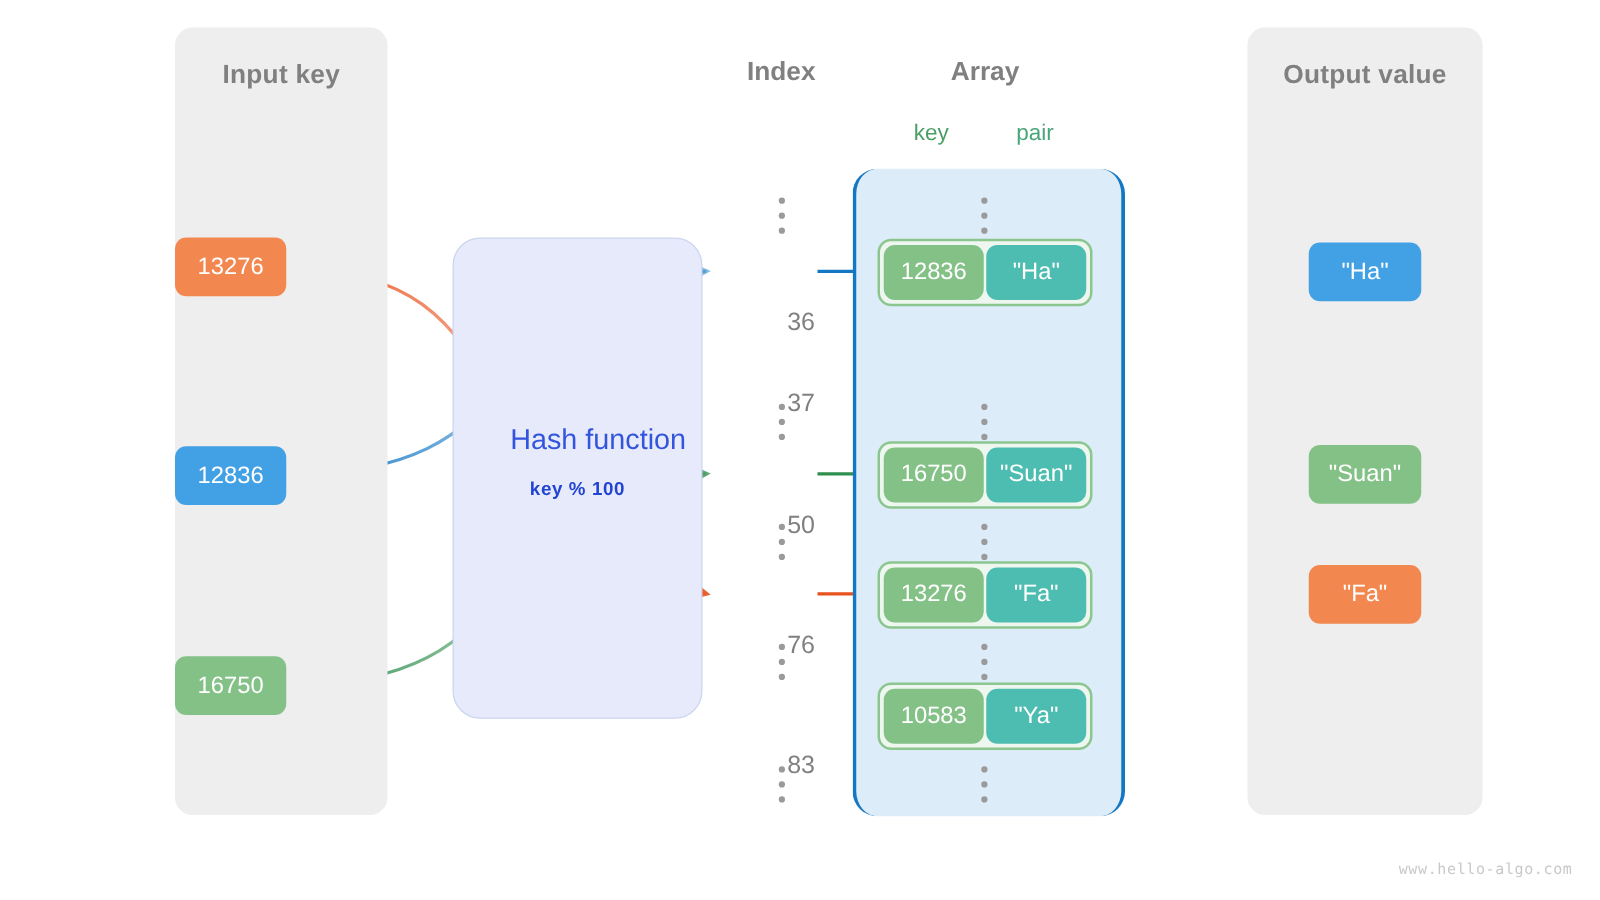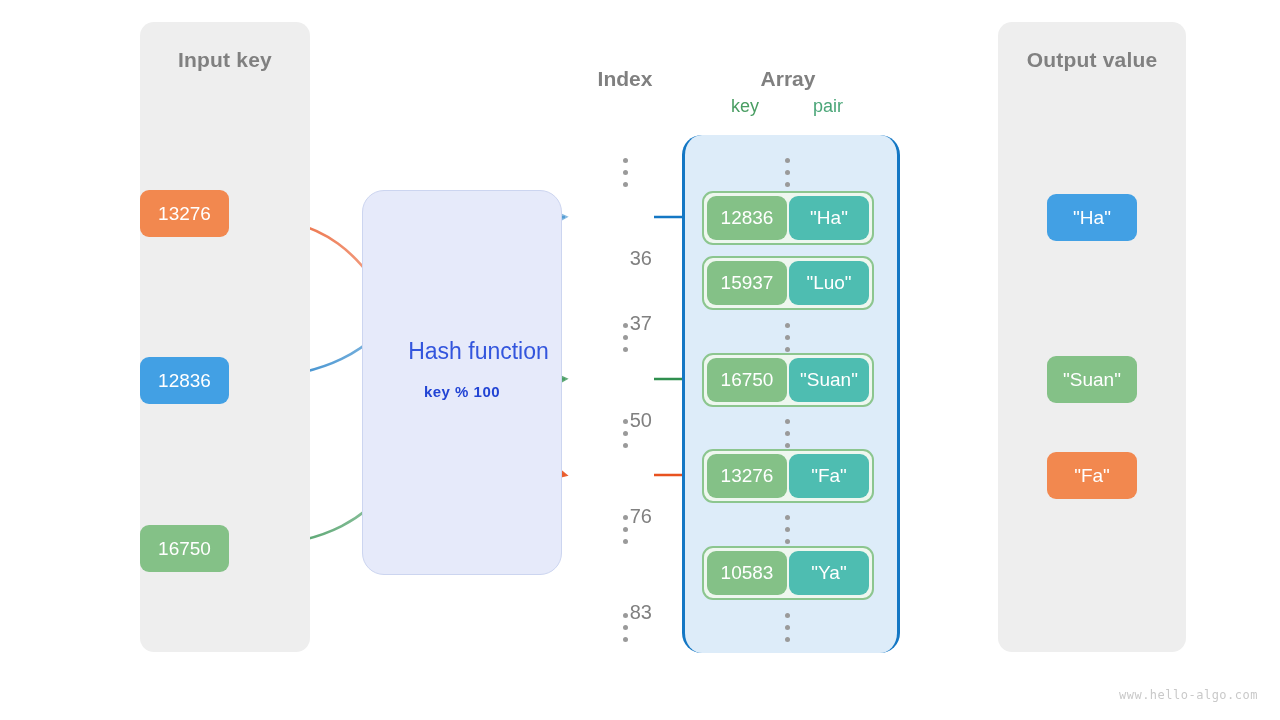--- a/index.html
+++ b/index.html
@@ -90,21 +90,20 @@
   .out-pill { left: 1047px; width: 90px; height: 47px; }
 
   
   .col-head {
     position: absolute;
     font-size: 21px;
     font-weight: bold;
     color: #808080;
     white-space: nowrap;
     transform: translateX(-50%);
-    margin-top: 21px;
   }
   .sub-head {
     position: absolute;
     font-size: 18px;
     white-space: nowrap;
     transform: translateX(-50%);
   }
 
   
   #array-box {
@@ -363,24 +362,20 @@
   <div class="vdots" style="left:785px; top:613px">
     <span></span>
       <span></span>
       <span></span>
   </div>
 
   <div class="bucket" style="top:191px">
     <div class="cell key">12836</div>
     <div class="cell value">"Ha"</div>
   </div>
-  <div class="bucket" style="top:256px">
-    <div class="cell key">15937</div>
-    <div class="cell value">"Luo"</div>
-  </div>
   <div class="bucket" style="top:353px">
     <div class="cell key">16750</div>
     <div class="cell value">"Suan"</div>
   </div>
   <div class="bucket" style="top:449px">
     <div class="cell key">13276</div>
     <div class="cell value">"Fa"</div>
   </div>
   <div class="bucket" style="top:546px">
     <div class="cell key">10583</div>

